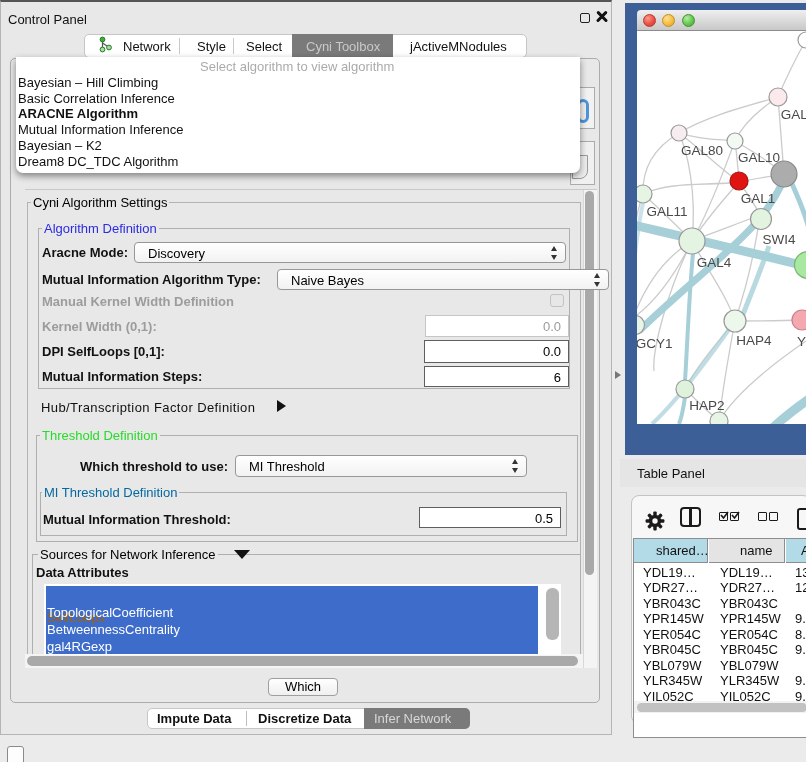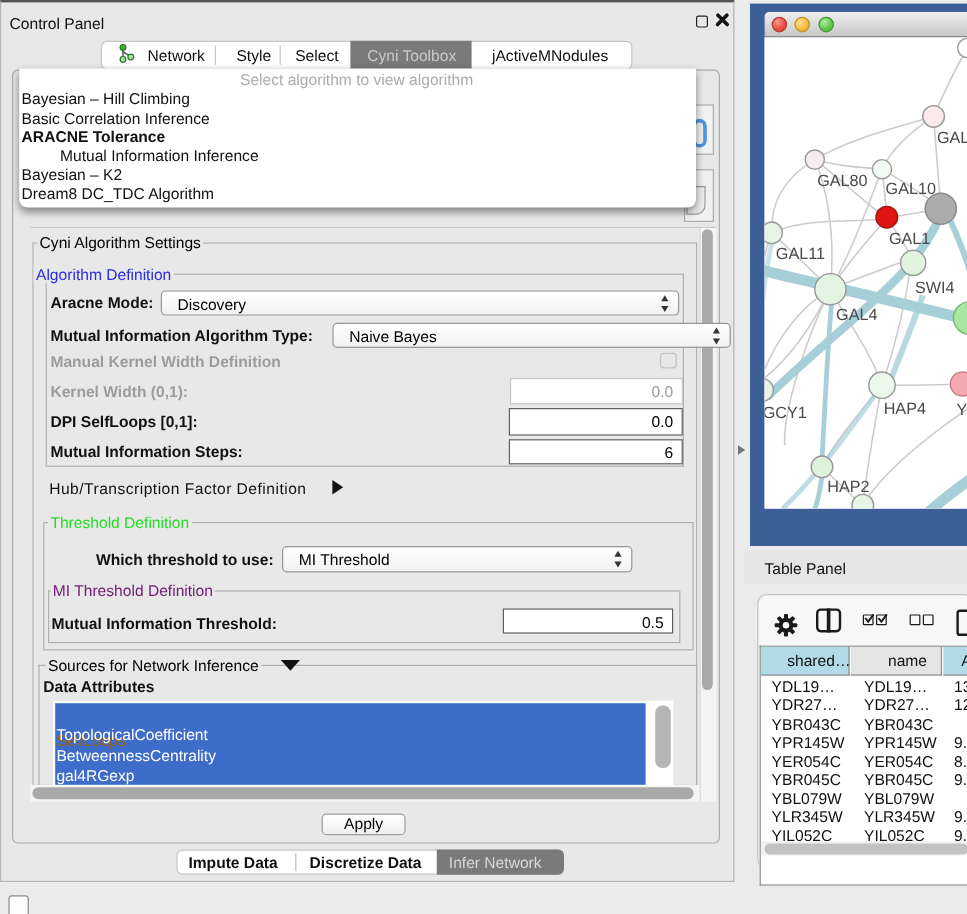--- a/index.html
+++ b/index.html
@@ -75,21 +75,21 @@
   <div class="glab" style="left:31px; top:195px;">Cyni Algorithm Settings</div>
 
   <div class="abs" style="left:583px; top:190px; width:14px; height:478px; background:#F4F4F4;
     border-left:1px solid #D8D8D8;"></div>
   <div class="abs" style="left:585px; top:191px; width:9px; height:384px; background:#A9A9A9; border-radius:5px;"></div>
 
   <div class="abs" style="left:25px; top:654px; width:558px; height:14px; background:#F4F4F4;"></div>
   <div class="abs" style="left:27px; top:656px; width:551px; height:10px; background:#A9A9A9; border-radius:5px;"></div>
 
   <div class="gbox" style="left:38px; top:228px; width:532px; height:161px;"></div>
-  <div class="glab" style="left:28px; top:221px; color:#2B2BE0;">Algorithm Definition</div>
+  <div class="glab" style="left:42px; top:221px; color:#2B2BE0;">Algorithm Definition</div>
 
   <div class="lbl b" style="left:42px; top:245px;">Aracne Mode:</div>
   <div class="combo" style="left:134px; top:242px; width:432px; height:21px;">
     <span class="ctext">Discovery</span>
       <span class="spin"></span>
     </div>
 
   <div class="lbl b" style="left:42px; top:272px;">Mutual Information Algorithm Type:</div>
   <div class="combo" style="left:277px; top:269px; width:332px; height:21px;">
     <span class="ctext">Naive Bayes</span>
@@ -122,21 +122,21 @@
   <div class="gbox" style="left:36px; top:435px; width:542px; height:107px;"></div>
   <div class="glab" style="left:40px; top:428px; color:#26DC26;">Threshold Definition</div>
 
   <div class="lbl b" style="left:80px; top:459px; width:147px; text-align:right;">Which threshold to use:</div>
   <div class="combo" style="left:235px; top:455px; width:292px; height:22px;">
     <span class="ctext">MI Threshold</span>
       <span class="spin"></span>
     </div>
 
   <div class="gbox" style="left:40px; top:492px; width:527px; height:44px;"></div>
-  <div class="glab" style="left:42px; top:485px; color:#701a75;">MI Threshold Definition</div>
+  <div class="glab" style="left:42px; top:485px; color:#0369a1;">MI Threshold Definition</div>
 
   <div class="lbl b" style="left:43px; top:512px;">Mutual Information Threshold:</div>
   <div class="field" style="left:419px; top:507px; width:142px; height:21px; border:1.5px solid #5E5E5E;">
     <span>0.5</span>
     </div>
 
   <div class="abs" style="left:32px; top:554px; width:549px; height:1px; background:#AFAFAF;"></div>
   <div class="abs" style="left:32px; top:554px; width:1px; height:100px; background:#AFAFAF;"></div>
   <div class="abs" style="left:580px; top:554px; width:1px; height:100px; background:#AFAFAF;"></div>
   <div class="glab" style="left:38px; top:547px;">Sources for Network Inference</div>
@@ -147,37 +147,37 @@
 
   <div class="abs" style="left:44px; top:584px; width:517px; height:71px; background:#fff;"></div>
   <div class="abs" style="left:46px; top:586px; width:492px; height:68px; background:#3D6CCB;"></div>
   <div class="lbl" style="left:47px; top:610px; color:#a16207;">SelfLoops</div>
   <div class="lbl" style="left:47px; top:605px; color:#fff;">TopologicalCoefficient</div>
   <div class="lbl" style="left:47px; top:622px; color:#fff;">BetweennessCentrality</div>
   <div class="lbl" style="left:47px; top:639px; color:#fff;">gal4RGexp</div>
   <div class="abs" style="left:546px; top:588px; width:13px; height:52px; background:#B5B5B5; border-radius:6px;"></div>
 
   <div class="abs" style="left:268px; top:678px; width:70px; height:18px; background:linear-gradient(#FFFFFF,#EFEFEF);
-    border:1px solid #9E9E9E; border-radius:4px; text-align:center; font-size:13px; color:#000; line-height:16px;">Apply</div>
+    border:1px solid #9E9E9E; border-radius:4px; text-align:center; font-size:13px; color:#000; line-height:16px;">Which</div>
 
   <div class="abs" style="left:147px; top:708px; width:323px; height:21px;
     background:#fff; border:1px solid #C6C6C6; border-radius:5px;"></div>
   <div class="abs" style="left:364px; top:708px; width:106px; height:21px; background:#7A7A7A; border-radius:0 5px 5px 0;"></div>
   <div class="lbl b" style="left:157px; top:711px;">Impute Data</div>
   <div class="abs" style="left:246px; top:711px; width:1px; height:15px; background:#BDBDBD;"></div>
   <div class="lbl b" style="left:258px; top:711px;">Discretize Data</div>
   <div class="lbl" style="left:374px; top:711px; color:#D8D8D8;">Infer Network</div>
 
   <div class="abs" style="left:16px; top:57px; width:564px; height:116px; background:#fff;
     border-radius:0 0 7px 7px; box-shadow:0 3px 7px rgba(0,0,0,0.45); z-index:50;"></div>
   <div class="lbl" style="left:200px; top:59px; color:#ABABAB; z-index:51;">Select algorithm to view algorithm</div>
   <div class="lbl" style="left:18px; top:75px; z-index:51;">Bayesian – Hill Climbing</div>
   <div class="lbl" style="left:18px; top:91px; z-index:51;">Basic Correlation Inference</div>
-  <div class="lbl b" style="left:18px; top:106px; z-index:51;">ARACNE Tolerance</div>
-  <div class="lbl" style="left:18px; top:122px; z-index:51;margin-left:32px;">Mutual Information Inference</div>
+  <div class="lbl b" style="left:18px; top:106px; z-index:51;">ARACNE Algorithm</div>
+  <div class="lbl" style="left:18px; top:122px; z-index:51;">Mutual Information Inference</div>
   <div class="lbl" style="left:18px; top:138px; z-index:51;">Bayesian – K2</div>
   <div class="lbl" style="left:18px; top:154px; z-index:51;">Dream8 DC_TDC Algorithm</div>
 
   <div class="abs" style="left:625px; top:3px; width:181px; height:452px; background:#3D5F97;"></div>
   <div class="abs" style="left:637px; top:10px; width:169px; height:21px;
     background:linear-gradient(#EFEFEF,#C8C8C8); border-bottom:1px solid #8C8C8C; border-radius:4px 0 0 0;"></div>
   <div class="abs" style="left:643px; top:14px; width:13px; height:13px; border-radius:50%;
     background:radial-gradient(circle at 35% 30%, #FA9A90, #EC5044 55%, #D5352B); border:0.5px solid #B63A2F;"></div>
   <div class="abs" style="left:662px; top:14px; width:13px; height:13px; border-radius:50%;
     background:radial-gradient(circle at 35% 30%, #FFE092, #F6BD43 55%, #DF9B27); border:0.5px solid #C2901F;"></div>

